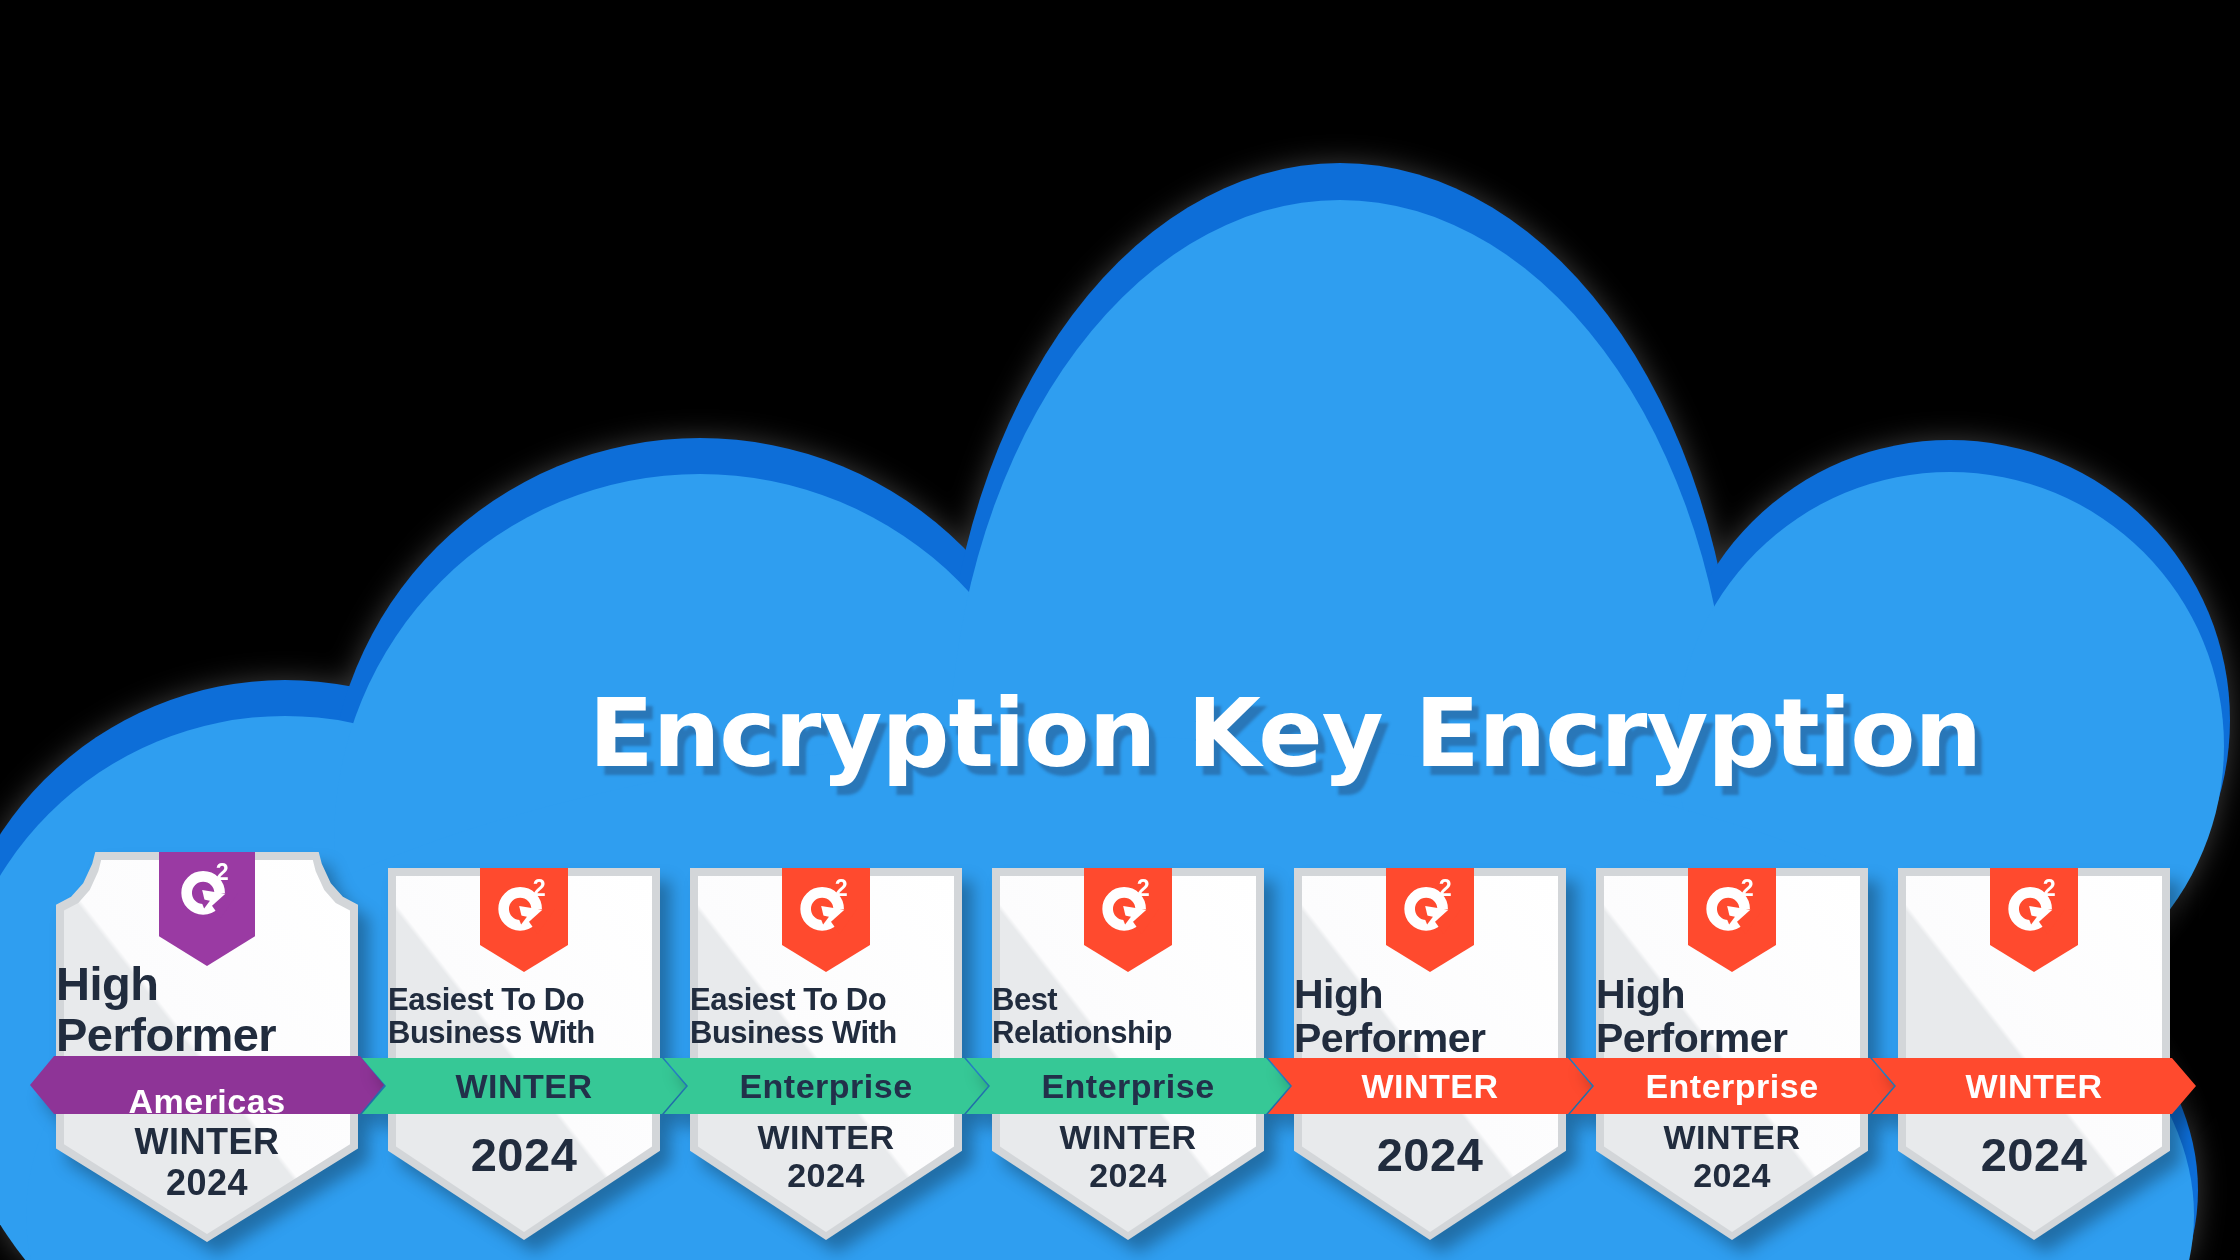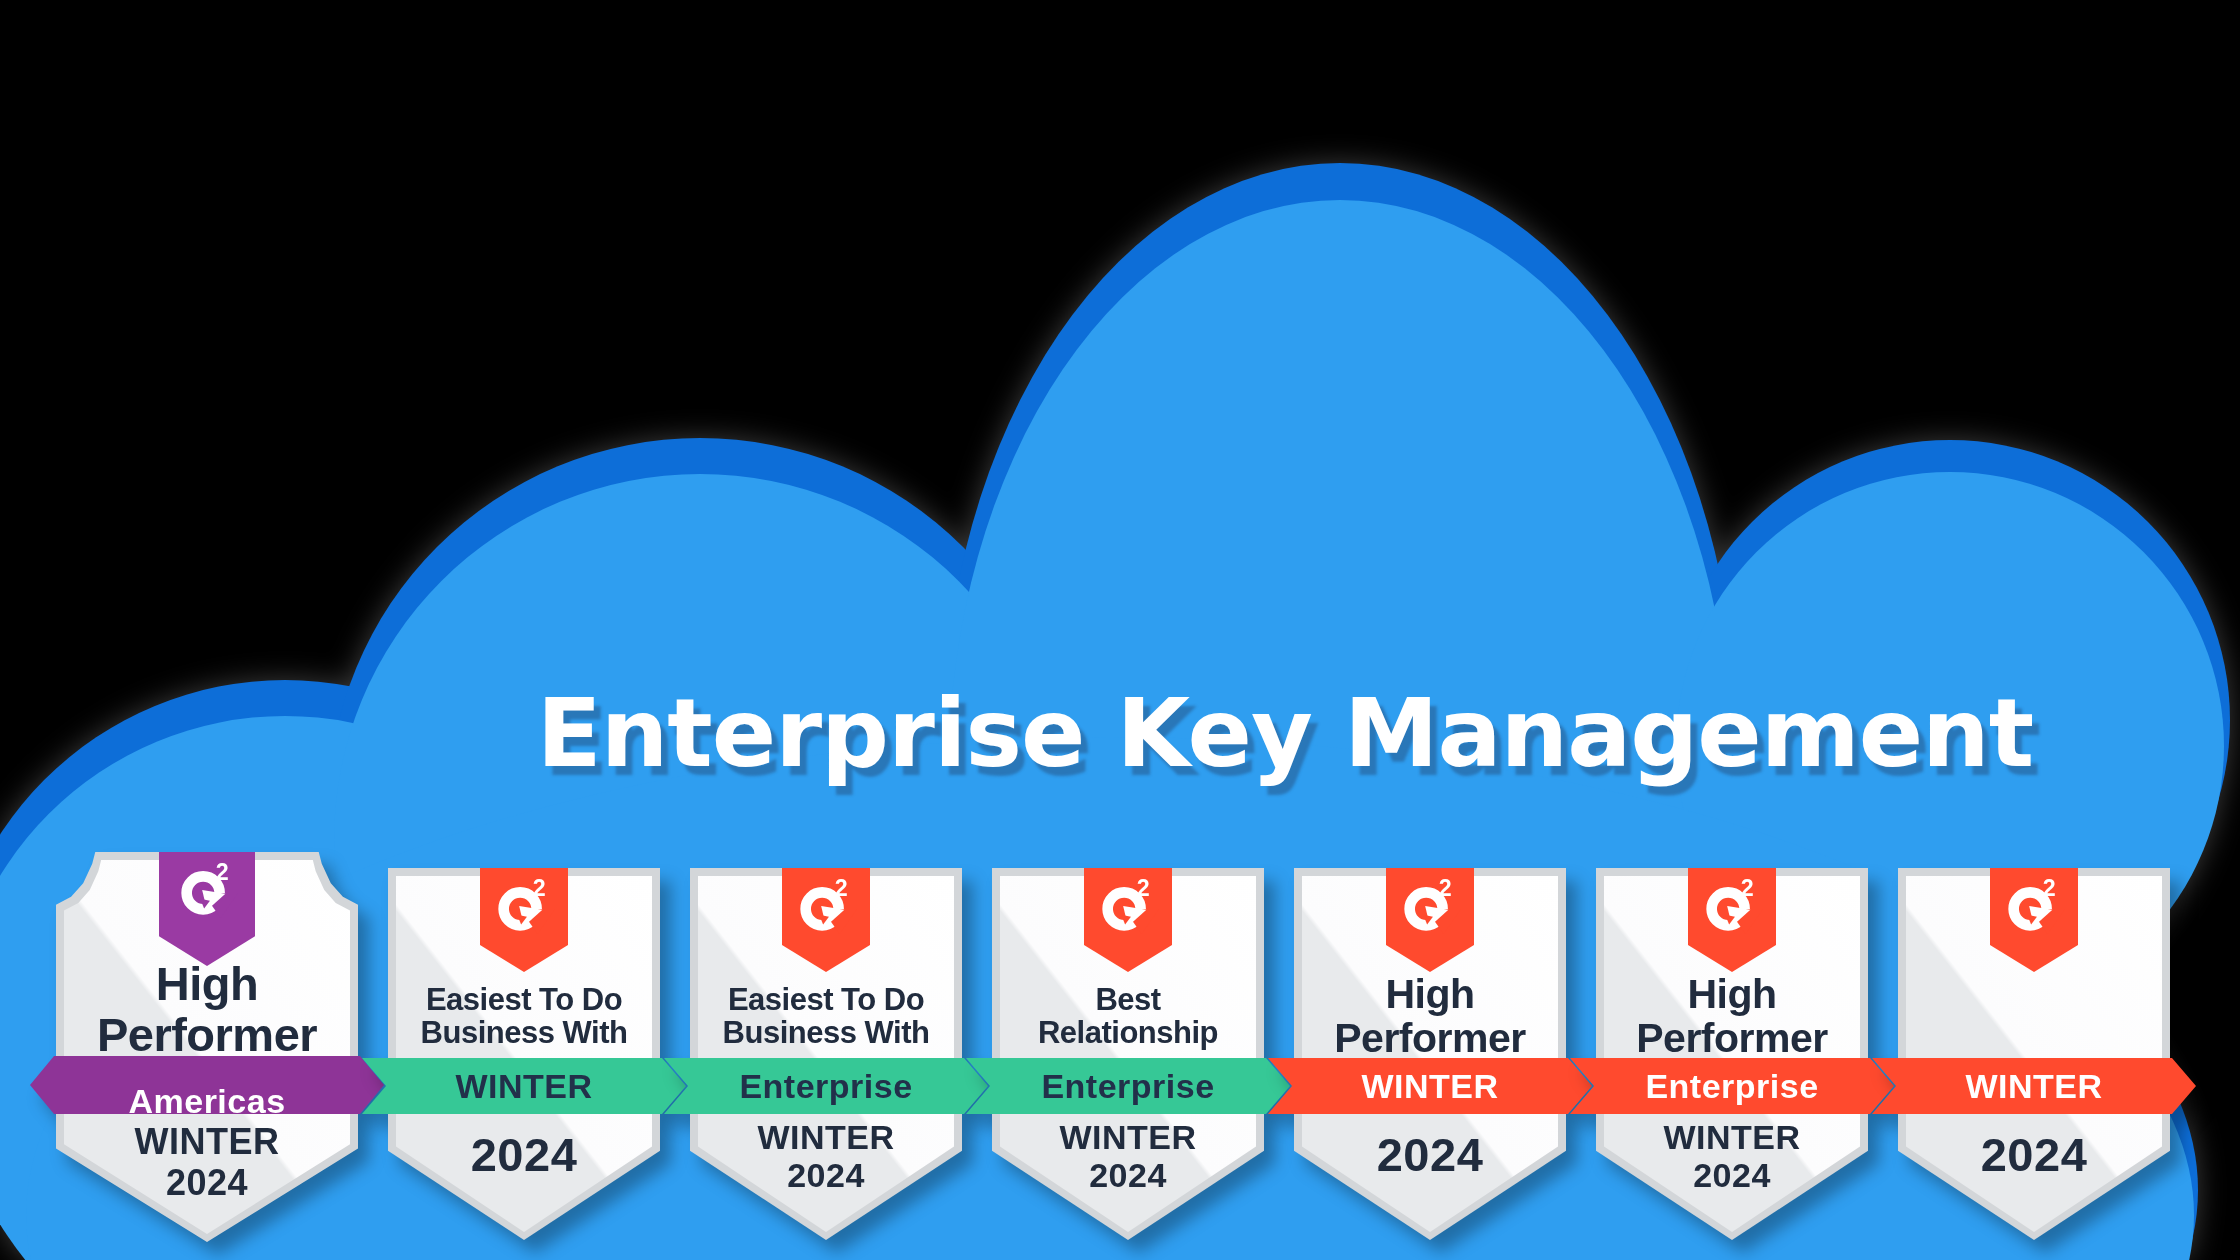--- a/index.html
+++ b/index.html
@@ -33,21 +33,21 @@
 
   .g2-tab { position:absolute; top:0; left:50%; transform:translateX(-50%);
             width:88px; height:104px; z-index:4;
             clip-path:polygon(0 0, 100% 0, 100% 74%, 50% 100%, 0 74%);
             display:flex; justify-content:center; }
   .badge-large .g2-tab { width:96px; height:114px; }
   .g2-logo { width:62px; height:62px; margin-top:6px; }
   .g2-sup  { font-family:"Liberation Sans", sans-serif; font-weight:700; font-size:24px; fill:#fff; }
 
   .badge-title { position:absolute; top:86px; left:0; width:100%; height:124px; z-index:3;
-                 display:flex; flex-direction:column; justify-content:center; text-align:center;
+                 display:flex; flex-direction:column; justify-content:center; text-align:left;
                  color:#212C3E; font-weight:700; font-size:var(--title-size,40px); line-height:1.08;
                  letter-spacing:-0.5px; }
   .badge-large .badge-title { top:96px; }
   .badge-title span { display:block; }
 
   .ribbon { position:absolute; left:-26px; right:-26px; height:56px; top:190px; z-index:5;
             display:flex; align-items:center; justify-content:center;
             clip-path:polygon(0 0, calc(100% - 24px) 0, 100% 50%, calc(100% - 24px) 100%, 0 100%, 24px 50%); }
   .badge-large .ribbon { top:204px; height:58px;
             clip-path:polygon(24px 0, calc(100% - 24px) 0, 100% 50%, calc(100% - 24px) 100%, 24px 100%, 0 50%); }
@@ -72,21 +72,21 @@
   </g>
   <g fill="#2F9EF0" transform="translate(0,30)">
     <circle cx="285" cy="1020" r="334"></circle>
     <circle cx="700" cy="810" r="366"></circle>
     <ellipse cx="1340" cy="748" rx="392" ry="578"></ellipse>
     <circle cx="1950" cy="716" r="274"></circle>
     <ellipse cx="1110" cy="1185" rx="1084" ry="478"></ellipse>
   </g>
 </svg>
 
-<div class="cloud-title">Enterprise Key Management</div>
+<div class="cloud-title">Encryption Key Encryption</div>
 
 <div class="badge-row">
     <div class="badge badge-large scalloped" style="--title-size: 47px;">
     <div class="shield-outer"></div>
     <div class="shield-face"></div>
 
     <div class="g2-tab" style="background: rgb(154, 58, 163);">
       <svg class="g2-logo" viewBox="0 0 64 64" xmlns="http://www.w3.org/2000/svg">
         <circle cx="28" cy="36" r="17" fill="none" stroke="#FFFFFF" stroke-width="11"></circle>
         <polygon class="g2-accent" points="28,36 64,36 46,62" fill="#9A3AA3"></polygon>

